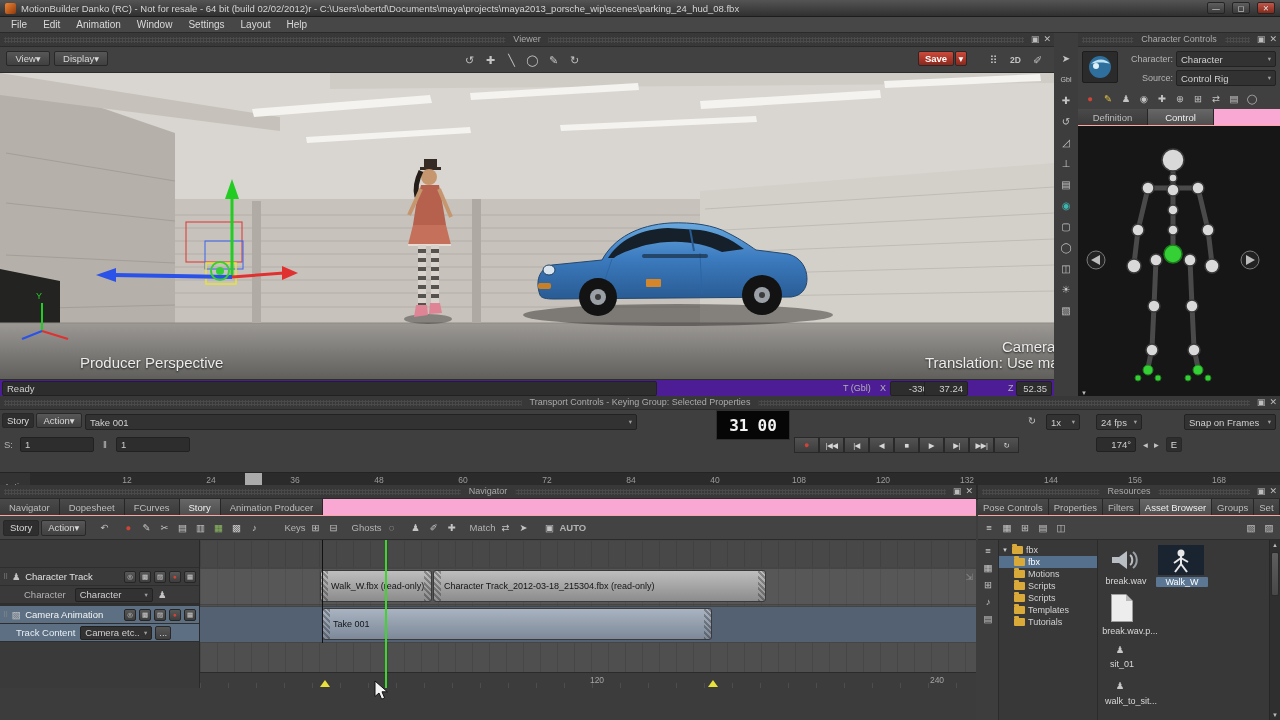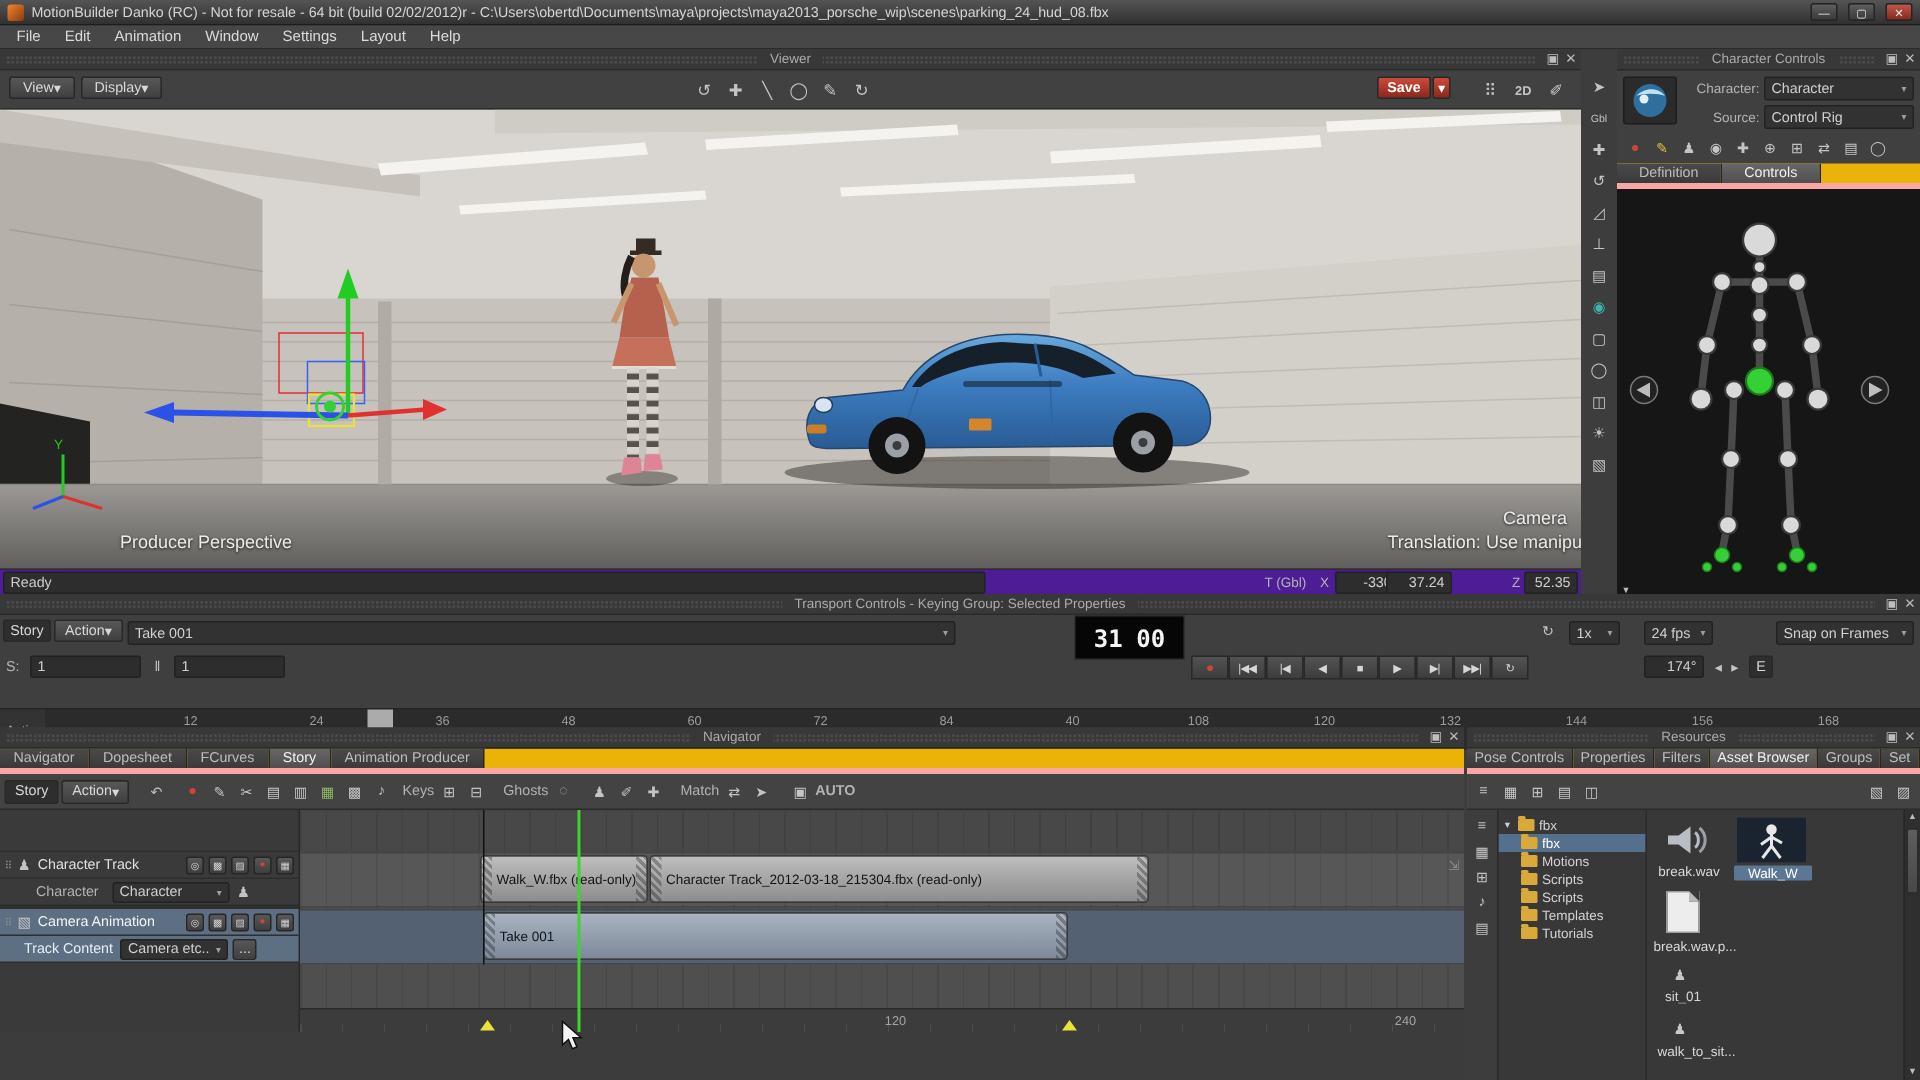--- a/index.html
+++ b/index.html
@@ -24,30 +24,30 @@
 
 .chip{display:inline-flex;align-items:center;justify-content:center;background:linear-gradient(#575757,#404040);border:1px solid #282828;border-radius:2px;color:#d8d8d8;height:15px;padding:0 6px;font-size:9.5px;white-space:nowrap}
 .chip.dk{background:#2e2e2e}
 .dd{display:inline-flex;align-items:center;background:#323232;border:1px solid #222;border-radius:2px;color:#d0d0d0;height:16px;padding:0 4px;font-size:9.5px;overflow:hidden}
 .dd .cap{flex:1;white-space:nowrap;overflow:hidden}
 .dd .ar{font-size:6.5px;color:#9f9f9f;margin-left:4px}
 .fld{display:inline-flex;align-items:center;background:#2d2d2d;border:1px solid #212121;border-radius:2px;color:#cecece;height:15px;padding:0 4px;font-size:9.5px;white-space:nowrap}
 .lbl{color:#b3b3b3;font-size:9.5px;white-space:nowrap}
 .ib{display:inline-flex;align-items:center;justify-content:center;color:#c4c4c4;width:19px;height:18px;font-size:11px;border-radius:2px}
 .ib.sm{width:16px;height:15px;font-size:9.5px}
-.tabs{display:flex;height:17px;background:#eab308;border-bottom:4px solid #fca5a5;overflow:hidden}
+.tabs{display:flex;height:17px;background:#f9a8d4;border-bottom:1px solid #fca5a5;overflow:hidden}
 .tab{display:flex;align-items:center;padding:0 9px;background:linear-gradient(#4a4a4a,#3a3a3a);border-right:1px solid #262626;color:#bdbdbd;font-size:9.5px;white-space:nowrap}
 .tab.on{background:linear-gradient(#676767,#4f4f4f);color:#f0f0f0}
 .mt{width:12px;height:12px;display:inline-flex;align-items:center;justify-content:center;font-size:6.5px;color:#d0d0d0;background:linear-gradient(#585858,#3e3e3e);border:1px solid #262626;border-radius:2px}
 
 #viewerpanel{position:absolute;left:0;top:33px;width:1054px;height:363px;background:#404040}
 .vtb{position:relative;height:26px;background:#414141;border-bottom:1px solid #2c2c2c}
 .vtb>*{position:absolute;top:4px}
 #viewport{position:absolute;left:0;top:40px;width:1054px;height:306px;background:#777;overflow:hidden}
-.ovl{position:absolute;color:#ececec;font-size:12px;text-shadow:0 1px 2px rgba(0,0,0,.8);white-space:nowrap}
+.ovl{position:absolute;color:#ececec;font-size:15px;text-shadow:0 1px 2px rgba(0,0,0,.8);white-space:nowrap}
 .statusbar{position:absolute;left:0;top:346px;width:1054px;height:17px;background:#4c1d95;border-top:1px solid #2d2d2d}
 
 #toolstrip{position:absolute;left:1054px;top:33px;width:24px;height:363px;background:#3d3d3d;display:flex;flex-direction:column;align-items:center;padding-top:14px}
 #toolstrip .ib{width:20px;height:20px;font-size:10px;margin-top:1px}
 #charpanel{position:absolute;left:1078px;top:33px;width:202px;height:363px;background:#404040}
 .charrow{display:flex;gap:5px;padding:4px 4px 2px 4px;align-items:flex-start}
 .charicon{width:36px;height:32px;background:#2b2b2b;border:1px solid #1d1d1d;border-radius:2px;display:flex;align-items:center;justify-content:center;flex:none}
 .cfields{flex:1;display:flex;flex-direction:column;gap:3px}
 .crow{display:flex;align-items:center;gap:3px}
 .crow .lbl{width:50px;text-align:right;font-size:9px}
@@ -348,21 +348,21 @@
       <span class="ib sm">◉</span>
       <span class="ib sm">✚</span>
       <span class="ib sm">⊕</span>
       <span class="ib sm">⊞</span>
       <span class="ib sm">⇄</span>
       <span class="ib sm">▤</span>
       <span class="ib sm">◯</span>
     </div>
     <div class="tabs" style="position:absolute;left:0;top:76px;width:202px">
       <div class="tab" style="width:70px;justify-content:center">Definition</div>
-      <div class="tab on" style="width:66px;justify-content:center">Controls</div>
+      <div class="tab on" style="width:66px;justify-content:center">Control</div>
     </div>
     <div id="rigwrap">
       <svg width="190" height="270" viewBox="0 0 190 270">
         <g stroke="#4a4a4a" stroke-width="5" stroke-linecap="round">
           <line x1="95" y1="45" x2="95" y2="118"></line>
           <line x1="70" y1="62" x2="120" y2="62"></line>
           <line x1="70" y1="62" x2="60" y2="104"></line>
             <line x1="60" y1="104" x2="56" y2="138"></line>
           <line x1="120" y1="62" x2="130" y2="104"></line>
             <line x1="130" y1="104" x2="134" y2="138"></line>
@@ -522,21 +522,21 @@
         </div>
       <span class="ib sm" style="margin-left:8px">↶</span>
       <span class="ib sm" style="color:#d04438;margin-left:6px">●</span>
       <span class="ib sm">✎</span>
       <span class="ib sm">✂</span>
       <span class="ib sm">▤</span>
       <span class="ib sm">▥</span>
       <span class="ib sm" style="color:#8ab661">▦</span>
       <span class="ib sm">▩</span>
       <span class="ib sm">♪</span>
-      <span class="lbl" style="margin-left:4px">Keys</span>
+      <span class="lbl" style="margin-left:20px">Keys</span>
       <span class="ib sm">⊞</span>
       <span class="ib sm">⊟</span>
       <span class="lbl" style="margin-left:8px">Ghosts</span>
       <span class="ib sm">◌</span>
       <span class="ib sm" style="margin-left:6px">♟</span>
       <span class="ib sm">✐</span>
       <span class="ib sm">✚</span>
       <span class="lbl" style="margin-left:8px">Match</span>
       <span class="ib sm">⇄</span>
       <span class="ib sm">➤</span>

